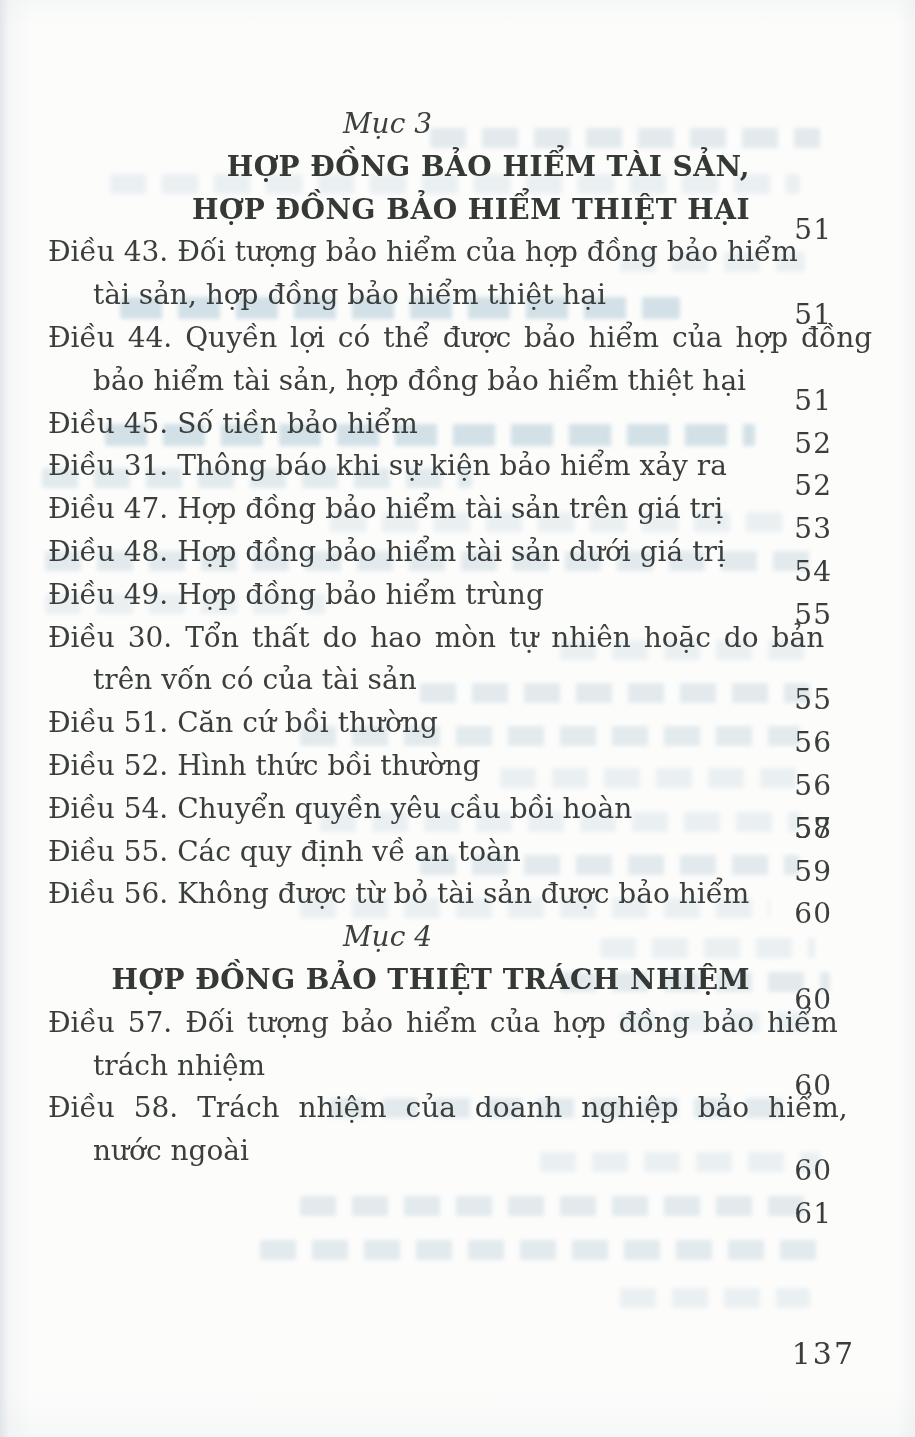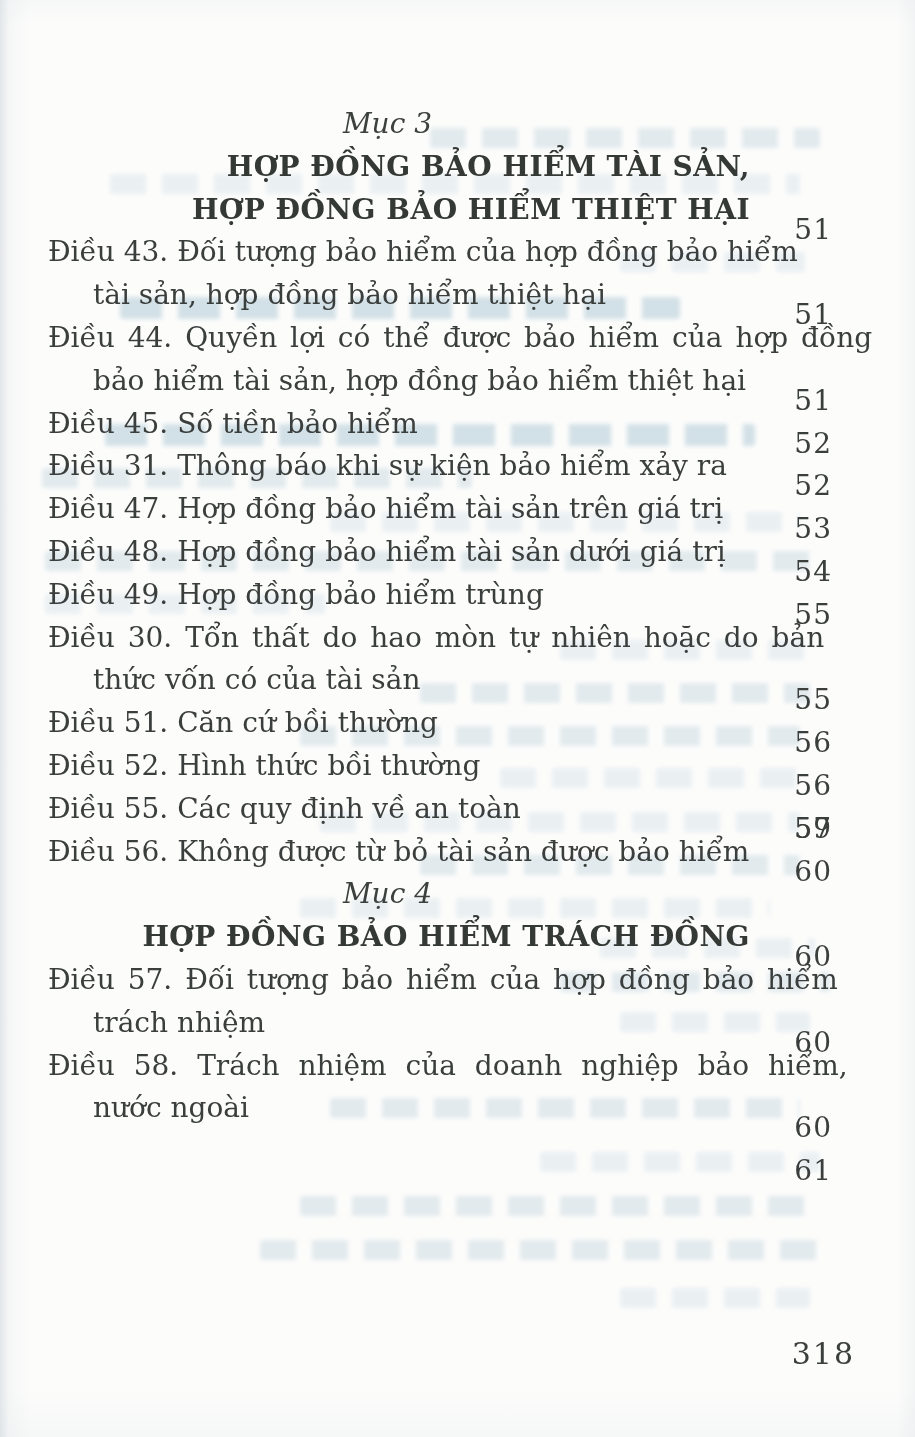--- a/index.html
+++ b/index.html
@@ -164,55 +164,59 @@
 
   <div class="row entry">
     <span class="txt">Điều 49. Hợp đồng bảo hiểm trùng</span>
     <span class="pg">55</span>
   </div>
 
   <div class="row entry sp1">
     <span class="txt">Điều 30. Tổn thất do hao mòn tự nhiên hoặc do bản</span>
   </div>
   <div class="row cont">
-    <span class="txt">thức vốn có của tài sản</span>
+    <span class="txt">trên vốn có của tài sản</span>
     <span class="pg">55</span>
   </div>
 
   <div class="row entry">
     <span class="txt">Điều 51. Căn cứ bồi thường</span>
     <span class="pg">56</span>
   </div>
 
   <div class="row entry">
     <span class="txt">Điều 52. Hình thức bồi thường</span>
     <span class="pg">56</span>
   </div>
 
   <div class="row entry">
     <span class="pg">57</span>
   </div>
 
+  <div class="row entry">
+    <span class="txt">Điều 54. Chuyển quyền yêu cầu bồi hoàn</span>
+    <span class="pg">58</span>
+  </div>
 
   <div class="row entry">
     <span class="txt">Điều 55. Các quy định về an toàn</span>
     <span class="pg">59</span>
   </div>
 
   <div class="row entry">
     <span class="txt">Điều 56. Không được từ bỏ tài sản được bảo hiểm</span>
     <span class="pg">60</span>
   </div>
 
   <div class="row section">
     <span class="txt">Mục 4</span>
   </div>
 
   <div class="row heading">
-    <span class="txt">HỢP ĐỒNG BẢO HIỂM TRÁCH ĐỒNG</span>
+    <span class="txt">HỢP ĐỒNG BẢO THIỆT TRÁCH NHIỆM</span>
     <span class="pg">60</span>
   </div>
 
   <div class="row entry sp1">
     <span class="txt">Điều 57. Đối tượng bảo hiểm của hợp đồng bảo hiểm</span>
   </div>
   <div class="row cont">
     <span class="txt">trách nhiệm</span>
     <span class="pg">60</span>
   </div>
@@ -224,13 +228,13 @@
     <span class="txt">nước ngoài</span>
     <span class="pg">60</span>
   </div>
 
   <div class="row entry">
     <span class="pg">61</span>
   </div>
 
 </div>
 
-<div class="folio">318</div>
+<div class="folio">137</div>
 
 </body></html>

